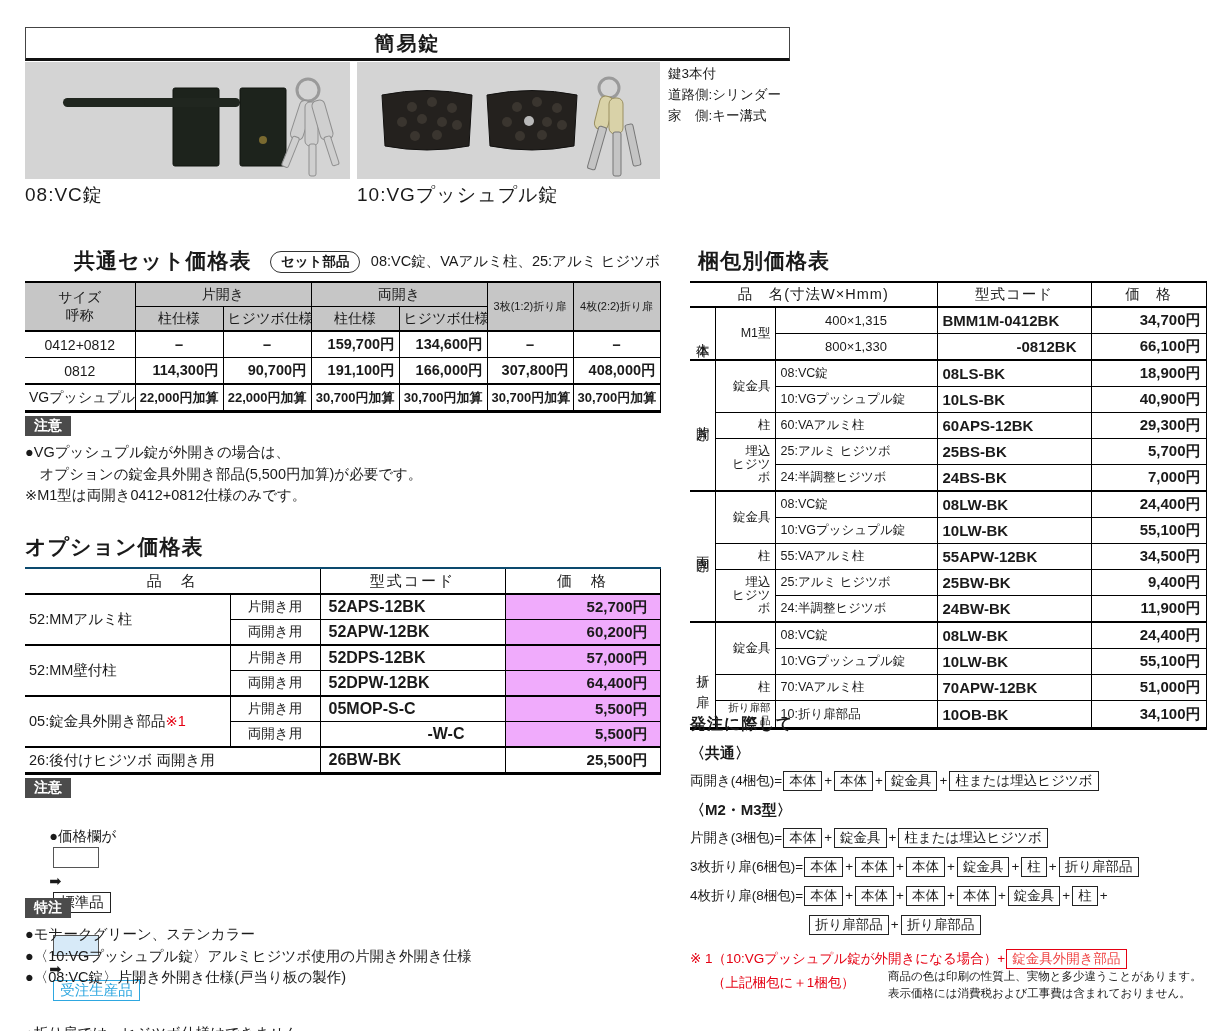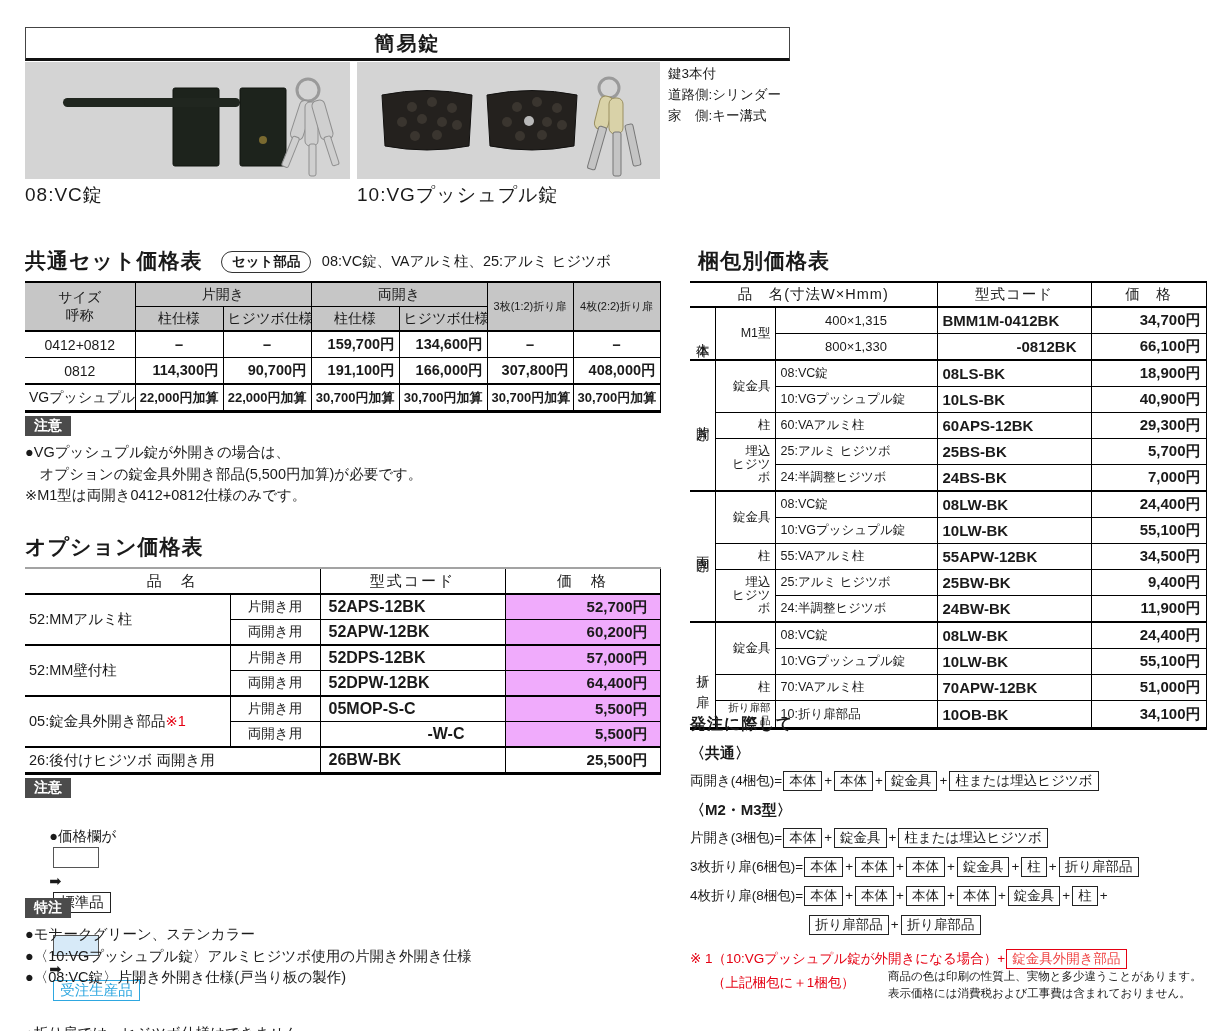--- a/index.html
+++ b/index.html
@@ -34,21 +34,21 @@
 
   .t1{left:25px;top:281px;width:635px;border-top:2px solid #000;border-bottom:3px solid #000;font-size:14px;}
   .t1 th{font-weight:normal;height:23px;text-align:center;font-size:14px;}
   .t1 td{height:25px;text-align:right;font-weight:bold;font-size:14.5px;}
   .t1 td.rowname{text-align:center;font-weight:normal;font-size:14px;border-left:none;}
   .t1 th.noleft{border-left:none;}
   .t1 .small{font-size:11px;}
   .t1 td.dash{text-align:center;}
   .t1 .add{font-size:13px;}
 
-  .t2{left:25px;top:567px;width:635px;border-top:2px solid #a3a3a3;border-bottom:3px solid #000;font-size:14px;}
+  .t2{left:25px;top:567px;width:635px;border-top:2px solid #0c4a6e;border-bottom:3px solid #000;font-size:14px;}
   .t2 th{font-weight:normal;height:24px;font-size:15px;letter-spacing:2px;border-left:none;}
   .t2 th.mid{border-left:1px solid #000;}
   .t2 td{height:24px;}
   .t2 .name{border-left:none;font-size:14.5px;}
   .t2 .sub{text-align:center;font-size:13.5px;}
   .t2 .code{font-weight:bold;font-size:16px;padding-left:8px;}
   .t2 .price{font-weight:bold;font-size:15px;text-align:right;padding-right:12px;}
 
   .t3{left:690px;top:281px;width:516px;border-top:2px solid #000;border-bottom:3px solid #000;font-size:13px;}
   .t3 th{font-weight:normal;height:23px;font-size:14.5px;letter-spacing:1px;border-left:none;}
@@ -144,21 +144,21 @@
       </g>
     </svg>
   </div>
 
   <div class="abs caption" style="left:25px;">08:VC錠</div>
   <div class="abs caption" style="left:357px;">10:VGプッシュプル錠</div>
   <div class="abs keynotes">鍵3本付
 道路側:シリンダー
 家　側:キー溝式</div>
 
-  <div class="abs" style="left:25px;top:247px;width:635px;">
+  <div class="abs" style="left:25px;top:247px;width:635px;text-align:right;">
     <span class="sec-title">共通セット価格表</span>
     <span style="margin-left:14px;" class="pill">セット部品</span>
     <span class="pill-note">08:VC錠、VAアルミ柱、25:アルミ ヒジツボ</span>
   </div>
 
   <table class="abs t1">
     <colgroup>
         <col style="width:110px">
         <col style="width:88px">
         <col style="width:88px">

